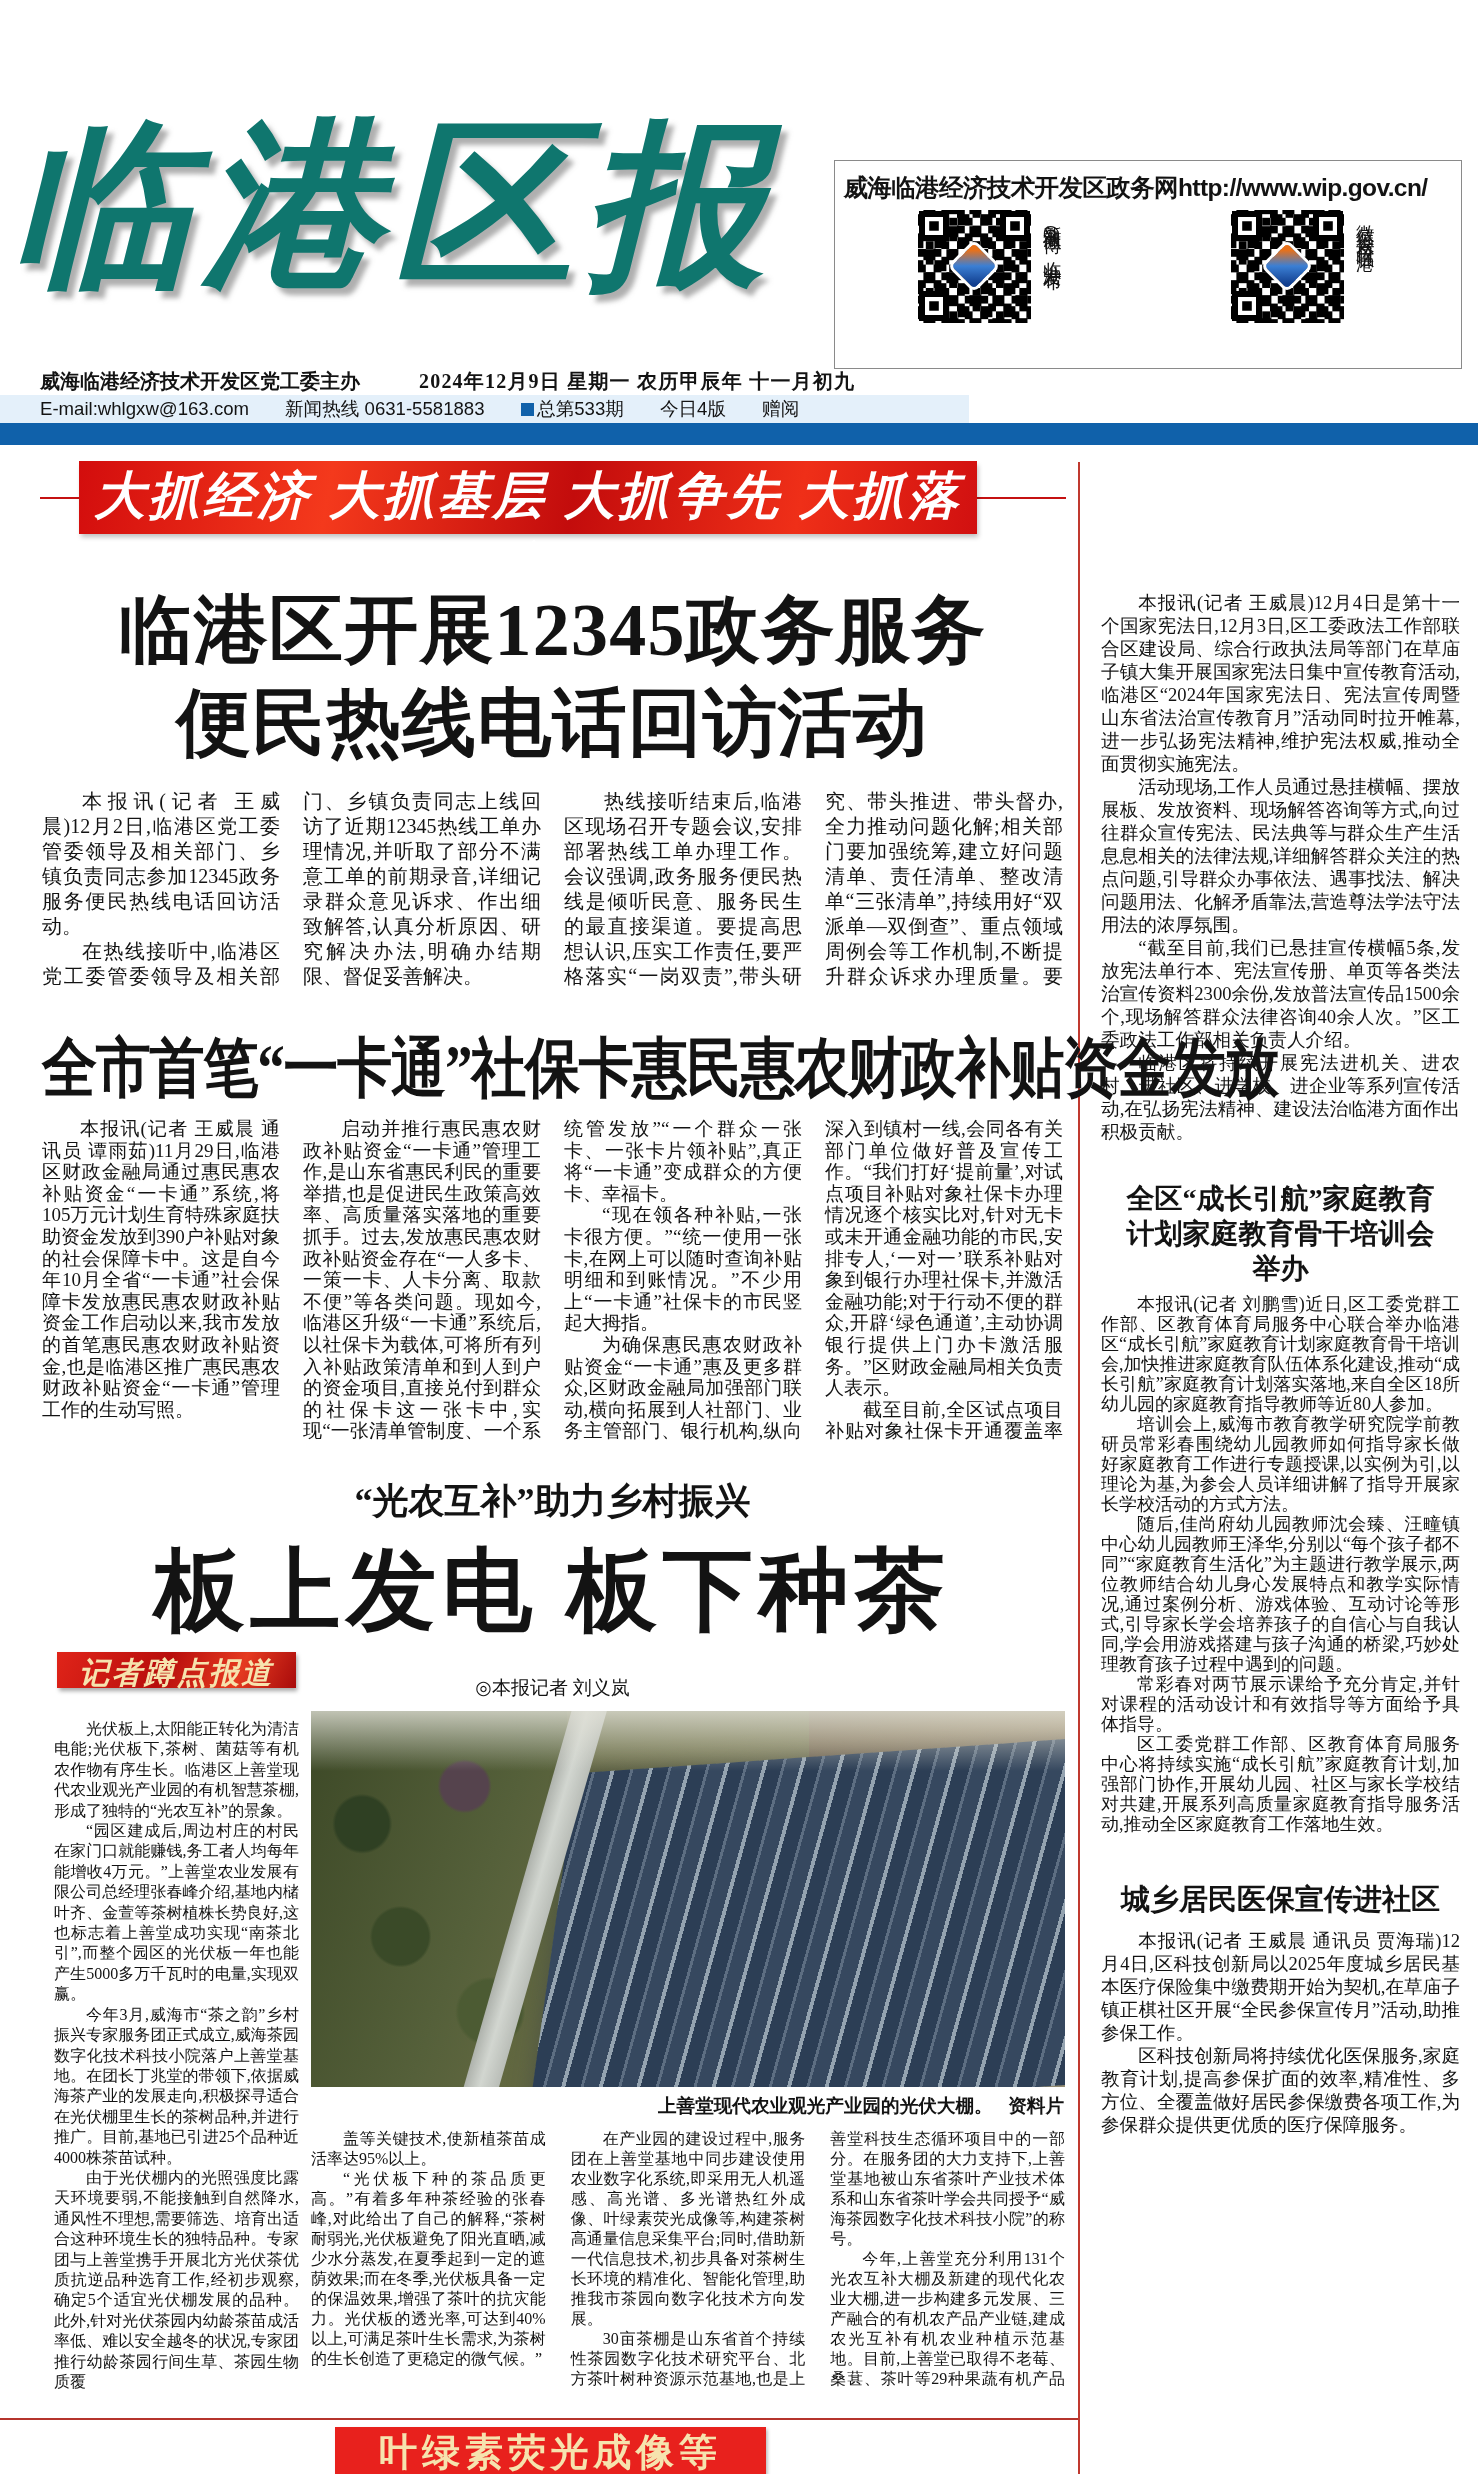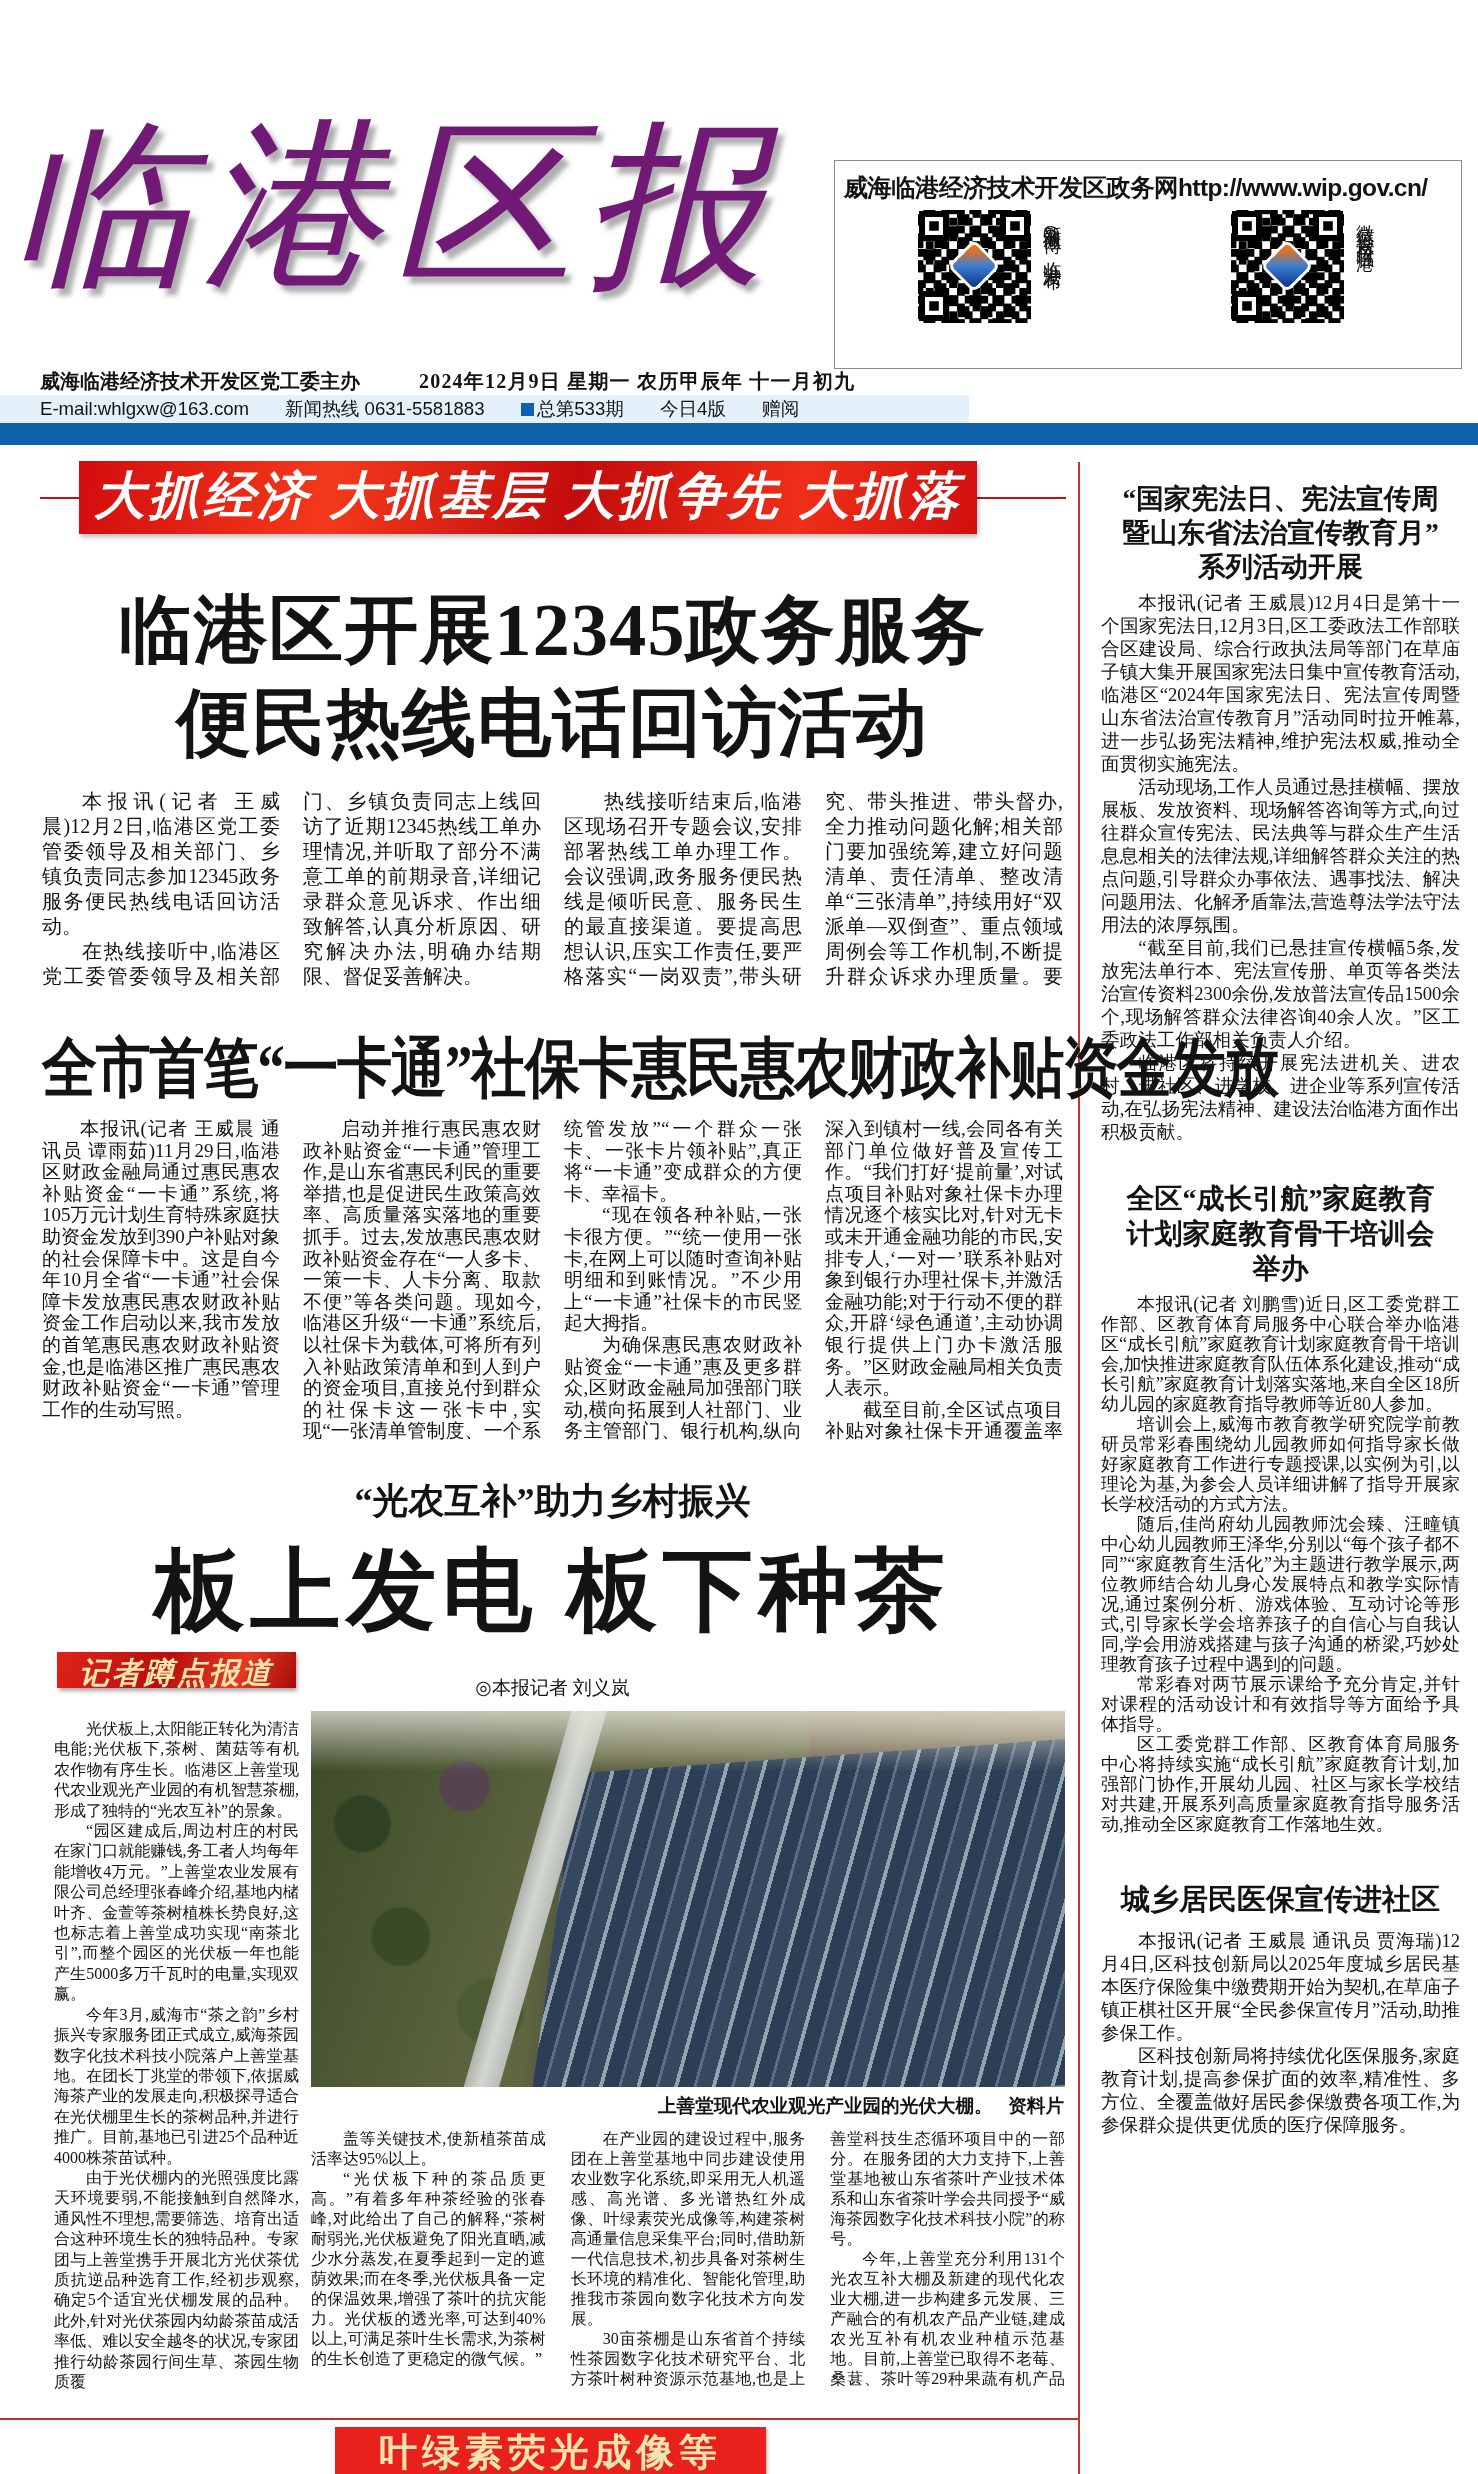--- a/index.html
+++ b/index.html
@@ -4,21 +4,21 @@
 <style>
   html,body{margin:0;padding:0;}
   body{background:#dddddd;}
   .page{position:relative;width:1479px;height:2475px;background:#ffffff;overflow:hidden;
         font-family:"Liberation Serif","DejaVu Serif",serif;color:#131313;}
   .abs{position:absolute;}
   p{margin:0;text-indent:2em;}
 
   
   .mast-title{left:12px;top:78px;width:814px;height:257px;line-height:257px;
-    font-size:180px;font-weight:normal;font-style:italic;letter-spacing:10.8px;color:#701a75;
+    font-size:180px;font-weight:bold;font-style:italic;letter-spacing:10.8px;color:#0f766e;
     text-shadow:6px 7.2px 4.8px rgba(110,110,110,.55);white-space:nowrap;}
   .gov-box{left:834px;top:160px;width:626px;height:207px;border:1.2px solid #8a8a8a;background:#fff;}
   .gov-title{margin:9.6px 7.2px 6px 8.4px;font-size:24.5px;font-weight:bold;font-family:"Liberation Sans",sans-serif;
     letter-spacing:-0.6px;white-space:nowrap;}
   .qr-row{display:flex;justify-content:space-around;align-items:flex-start;margin-top:4.8px;}
   .qr-item{display:flex;gap:8.4px;}
   .qr{position:relative;width:113px;height:113px;background:
       repeating-conic-gradient(#000 0% 25%, #fff 0% 50%) 0 0/15.6px 15.6px,
       repeating-conic-gradient(#000 0% 25%, #fff 0% 50%) 5.4px 4.2px/23px 23px;
       background-blend-mode:multiply;outline:3.6px solid #fff;}
@@ -193,23 +193,20 @@
       <p>盖等关键技术,使新植茶苗成活率达95%以上。</p>
       <p>“光伏板下种的茶品质更高。”有着多年种茶经验的张春峰,对此给出了自己的解释,“茶树耐弱光,光伏板避免了阳光直晒,减少水分蒸发,在夏季起到一定的遮荫效果;而在冬季,光伏板具备一定的保温效果,增强了茶叶的抗灾能力。光伏板的透光率,可达到40%以上,可满足茶叶生长需求,为茶树的生长创造了更稳定的微气候。”</p>
       <p>在产业园的建设过程中,服务团在上善堂基地中同步建设使用农业数字化系统,即采用无人机遥感、高光谱、多光谱热红外成像、叶绿素荧光成像等,构建茶树高通量信息采集平台;同时,借助新一代信息技术,初步具备对茶树生长环境的精准化、智能化管理,助推我市茶园向数字化技术方向发展。</p>
       <p>30亩茶棚是山东省首个持续性茶园数字化技术研究平台、北方茶叶树种资源示范基地,也是上善堂科技生态循环项目中的一部分。在服务团的大力支持下,上善堂基地被山东省茶叶产业技术体系和山东省茶叶学会共同授予“威海茶园数字化技术科技小院”的称号。</p>
       <p>今年,上善堂充分利用131个光农互补大棚及新建的现代化农业大棚,进一步构建多元发展、三产融合的有机农产品产业链,建成农光互补有机农业种植示范基地。目前,上善堂已取得不老莓、桑葚、茶叶等29种果蔬有机产品认证,通过会员制销售等方式,大幅提升农产品附加值,惠及周边20个村集体增收,探索出乡村振兴与绿色发展共生新路径。</p>
     </div>
 
   <div class="abs red-hline"></div>
   <div class="abs red-box">叶绿素荧光成像等</div>
 
-  <div class="abs sb-t sb1-title">“国家宪法日、宪法宣传周
-暨山东省法治宣传教育月”
-系列活动开展</div>
   <div class="abs sb-b sb1-body">
       <p>本报讯(记者 王威晨)12月4日是第十一个国家宪法日,12月3日,区工委政法工作部联合区建设局、综合行政执法局等部门在草庙子镇大集开展国家宪法日集中宣传教育活动,临港区“2024年国家宪法日、宪法宣传周暨山东省法治宣传教育月”活动同时拉开帷幕,进一步弘扬宪法精神,维护宪法权威,推动全面贯彻实施宪法。</p>
       <p>活动现场,工作人员通过悬挂横幅、摆放展板、发放资料、现场解答咨询等方式,向过往群众宣传宪法、民法典等与群众生产生活息息相关的法律法规,详细解答群众关注的热点问题,引导群众办事依法、遇事找法、解决问题用法、化解矛盾靠法,营造尊法学法守法用法的浓厚氛围。</p>
       <p>“截至目前,我们已悬挂宣传横幅5条,发放宪法单行本、宪法宣传册、单页等各类法治宣传资料2300余份,发放普法宣传品1500余个,现场解答群众法律咨询40余人次。”区工委政法工作部相关负责人介绍。</p>
       <p>临港区将持续开展宪法进机关、进农村、进社区、进学校、进企业等系列宣传活动,在弘扬宪法精神、建设法治临港方面作出积极贡献。</p>
     </div>
 
   <div class="abs sb-t sb2-title">全区“成长引航”家庭教育
 计划家庭教育骨干培训会
 举办</div>

